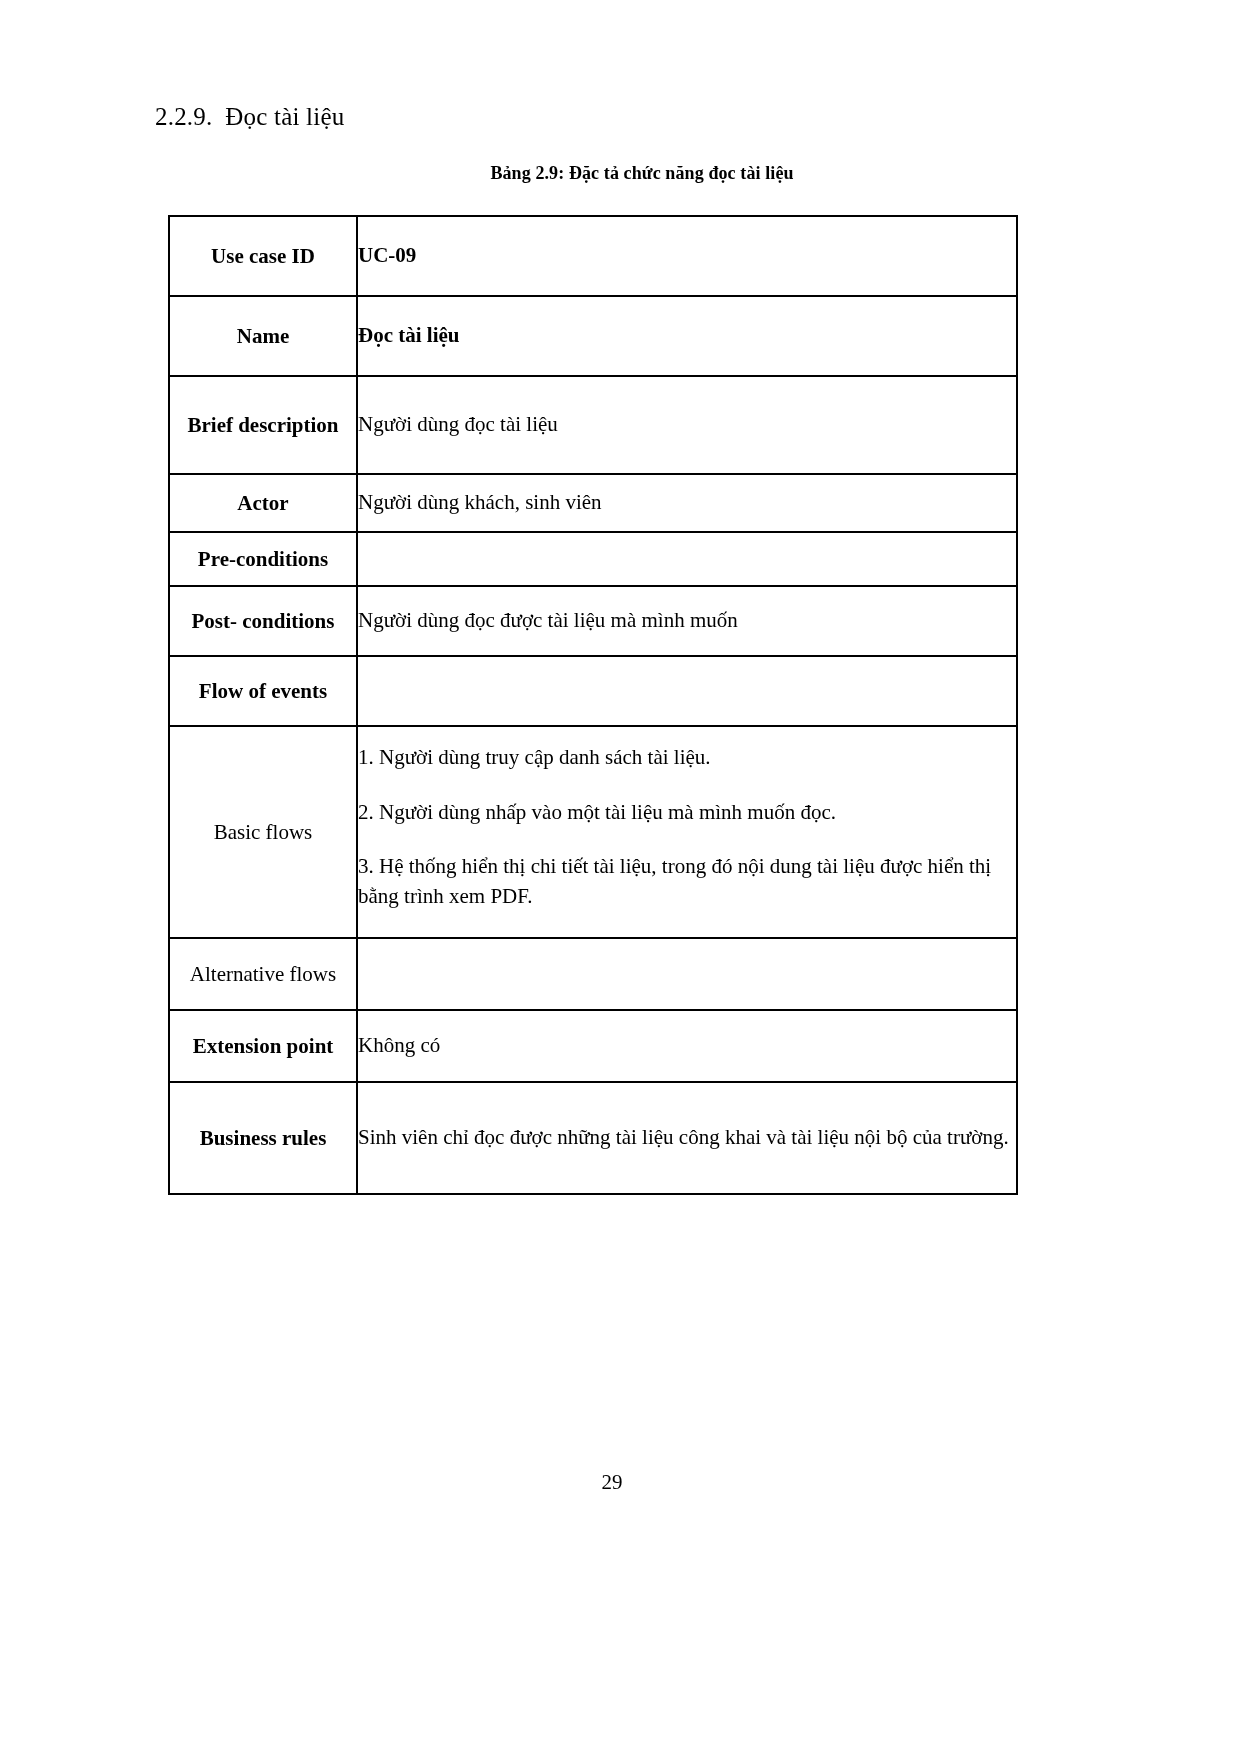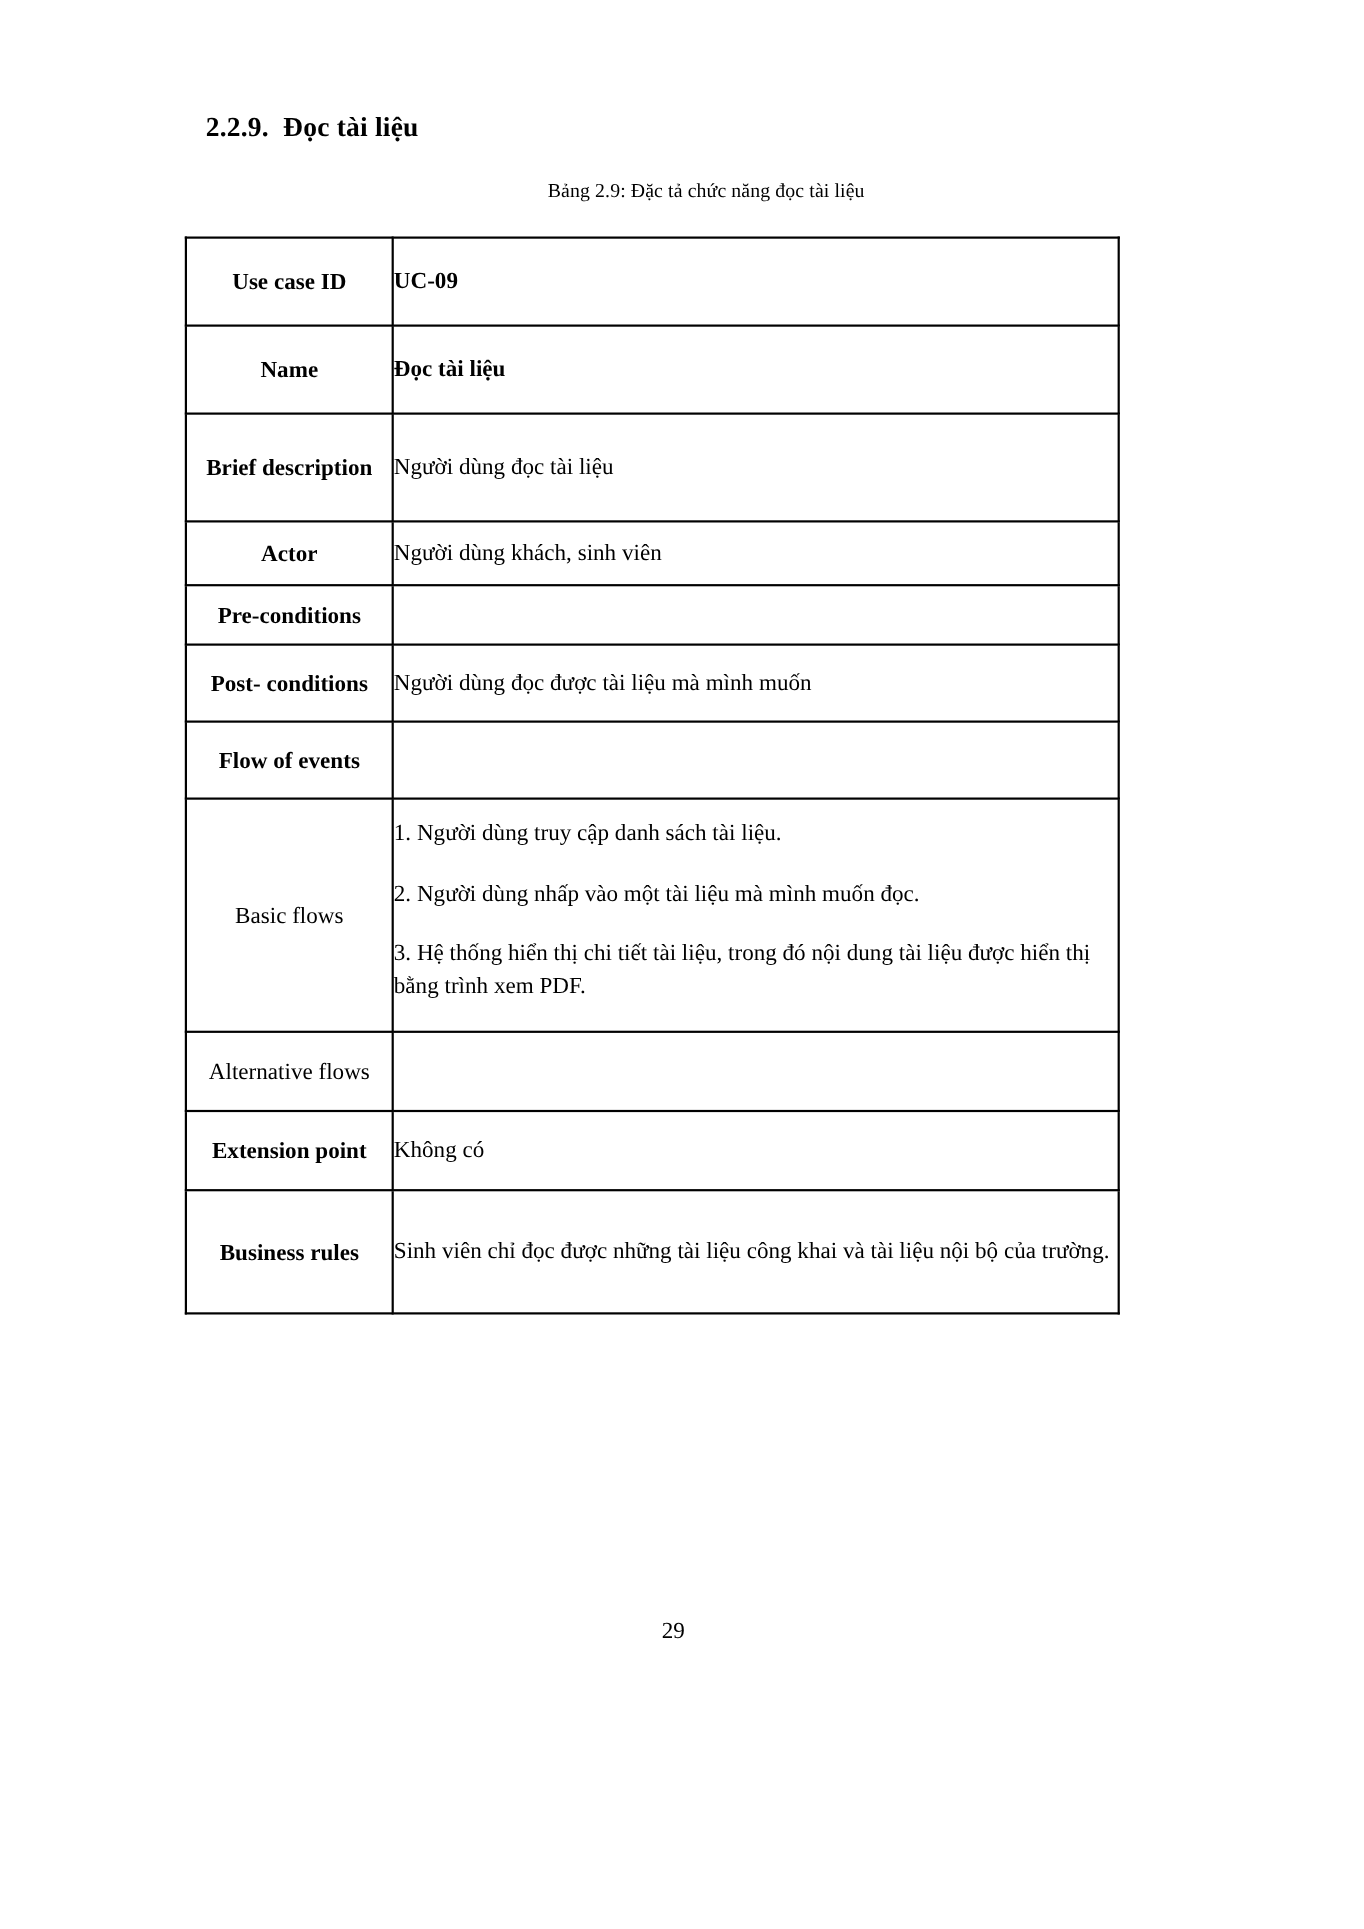--- a/index.html
+++ b/index.html
@@ -20,33 +20,32 @@
     width: 1240px;
     height: 1754px;
     box-sizing: border-box;
     padding: 0;
   }
   .heading {
     position: absolute;
     left: 155px;
     top: 103px;
     font-size: 25px;
-    font-weight: bold;
+    font-weight: normal;
     letter-spacing: 0.2px;
     white-space: pre;
-    margin-left: 32px;
   }
   .caption {
     position: absolute;
     left: 0;
     right: 0;
     top: 163px;
     text-align: center;
     font-size: 18px;
-    font-weight: normal;
+    font-weight: bold;
     letter-spacing: 0.1px;
     margin-left: 44px;
   }
   table.uc {
     position: absolute;
     left: 168px;
     top: 215px;
     width: 850px;
     border-collapse: collapse;
     table-layout: fixed;

